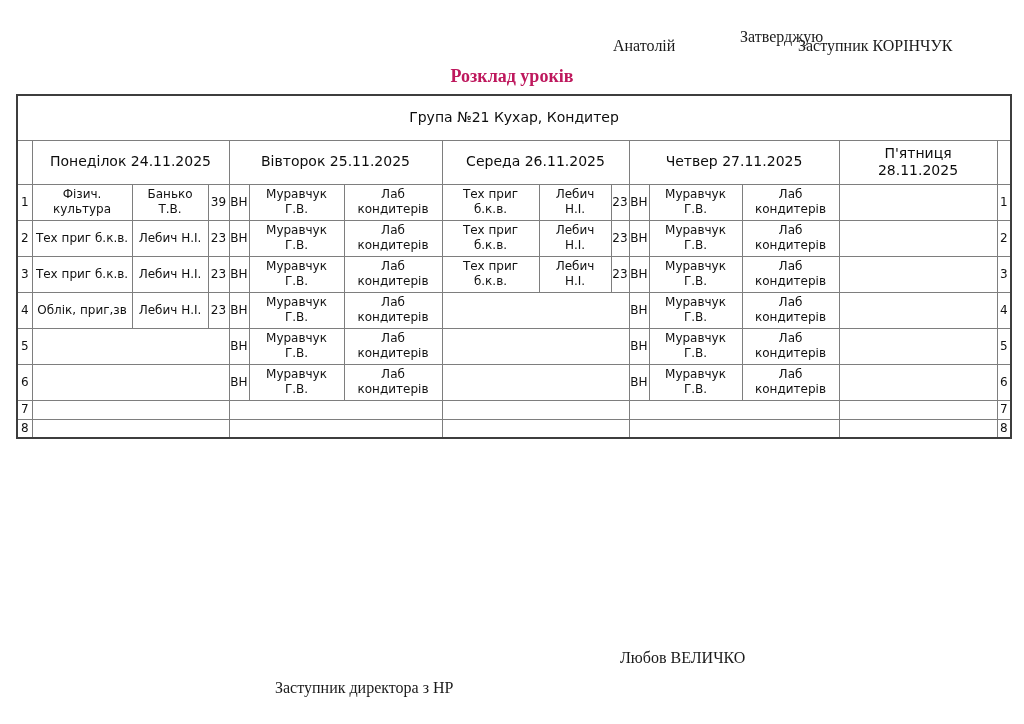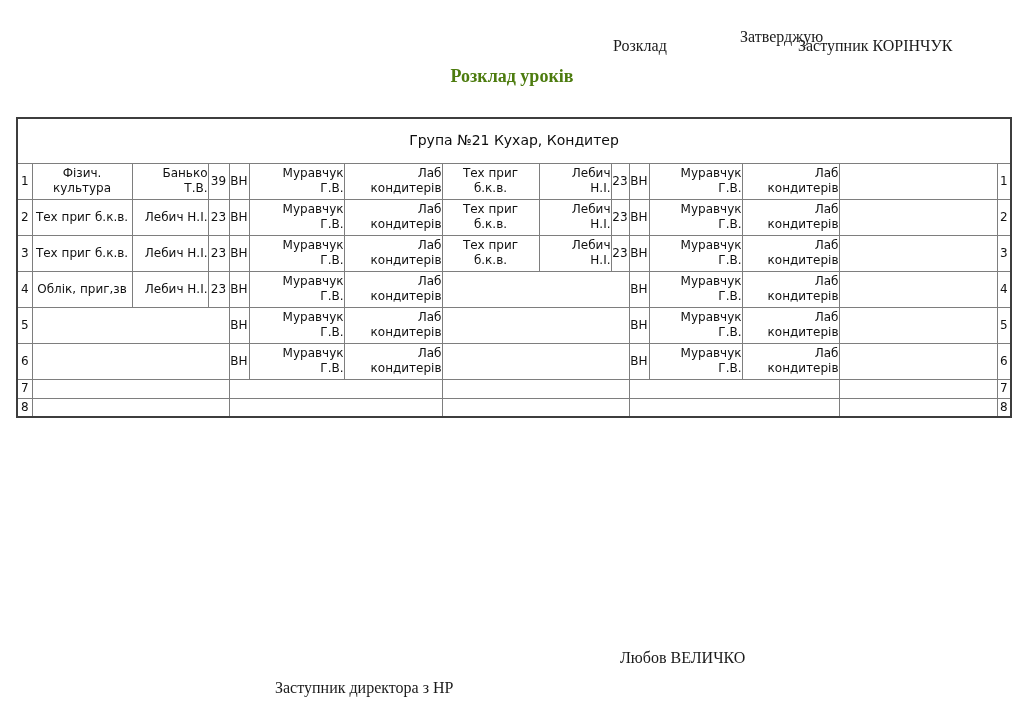--- a/index.html
+++ b/index.html
@@ -4,48 +4,48 @@
 <style>
   html,body{margin:0;padding:0}
   body{
     width:1024px;height:724px;background:#ffffff;position:relative;
     font-family:"DejaVu Sans",sans-serif;color:#000;overflow:hidden;
   }
   .serif{font-family:"Liberation Serif",serif;font-size:16px;color:#1a1a1a}
   .abs{position:absolute;white-space:nowrap}
   #page-title{
     position:absolute;top:66px;left:0;width:1024px;text-align:center;
-    font-family:"Liberation Serif",serif;font-size:18px;font-weight:bold;color:#4d7c0f;
+    font-family:"Liberation Serif",serif;font-size:18px;font-weight:bold;color:#be185d;
   }
   table.schedule{
-    position:absolute;left:16px;top:117px;width:994px;
+    position:absolute;left:16px;top:94px;width:994px;
     table-layout:fixed;border-collapse:collapse;
     border:2px solid #3d3d3d;
     font-size:12px;line-height:1.25;color:#111;
   }
   table.schedule td{
     border:1px solid #7e7e7e;padding:0;vertical-align:middle;
     overflow:hidden;white-space:pre-line;font-weight:normal;
   }
   tr.h-group{height:45px}
   tr.h-day{height:44px}
   tr.r-tall{height:36px}
   tr.r-short{height:19px}
   .group-cell{vertical-align:bottom;padding-bottom:6px;text-align:center;font-weight:bold;font-size:14px;color:#0d0d0d}
   .day-h{text-align:center;font-weight:bold;font-size:14px;color:#0d0d0d}
   .c{text-align:center}
-  .l{text-align:right;padding-left:5px;padding-right:2px}
+  .l{text-align:center;padding-left:5px;padding-right:2px}
   .num{text-align:center}
 </style>
 </head>
 <body>
 
 <div>
   <span class="serif abs" style="left:740px;top:28px">Затверджую</span>
-  <span class="serif abs" style="left:613px;top:37px">Розклад</span>
+  <span class="serif abs" style="left:613px;top:37px">Анатолій</span>
   <span class="serif abs" style="left:798px;top:37px">Заступник КОРІНЧУК</span>
 </div>
 
 <div id="page-title">Розклад уроків</div>
 
 <table class="schedule">
   <colgroup>
     <col style="width:15px">
       <col style="width:100px">
       <col style="width:76px">
@@ -59,20 +59,30 @@
     <col style="width:20px">
       <col style="width:93px">
       <col style="width:97px">
     <col style="width:158px">
       <col style="width:14px">
   </colgroup>
   <thead>
     <tr class="h-group">
       <td colspan="15" class="group-cell">Група №21 Кухар, Кондитер</td>
     </tr>
+    <tr class="h-day">
+      <td class="num"></td>
+      <td colspan="3" class="day-h">Понеділок 24.11.2025</td>
+      <td colspan="3" class="day-h">Вівторок 25.11.2025</td>
+      <td colspan="3" class="day-h">Середа 26.11.2025</td>
+      <td colspan="3" class="day-h">Четвер 27.11.2025</td>
+      <td class="day-h">П'ятниця
+28.11.2025</td>
+      <td class="num"></td>
+    </tr>
   </thead>
   <tbody id="schedule-body">
       <tr class="r-tall">
         <td class="num">1</td>
         <td class="c">Фізич.
 культура</td>
         <td class="l">Банько
 Т.В.</td>
         <td class="c">39</td>
         <td class="c">ВН</td>

